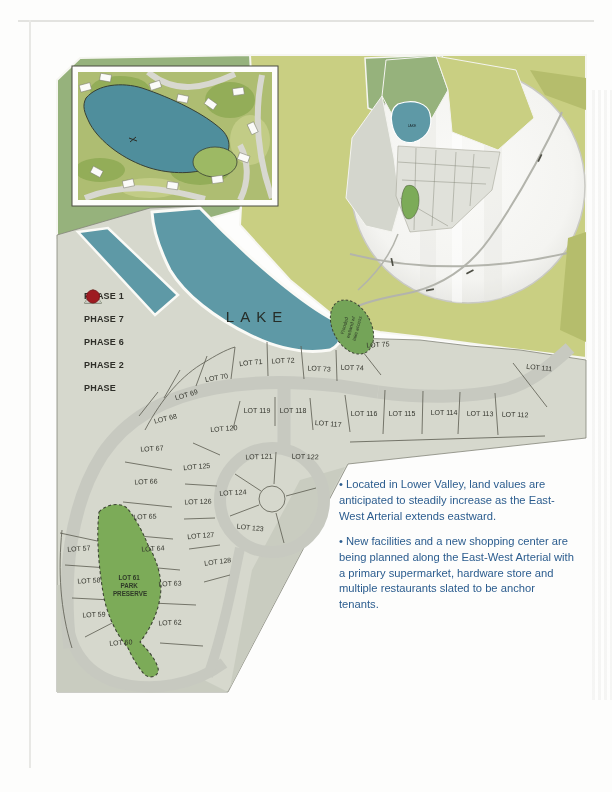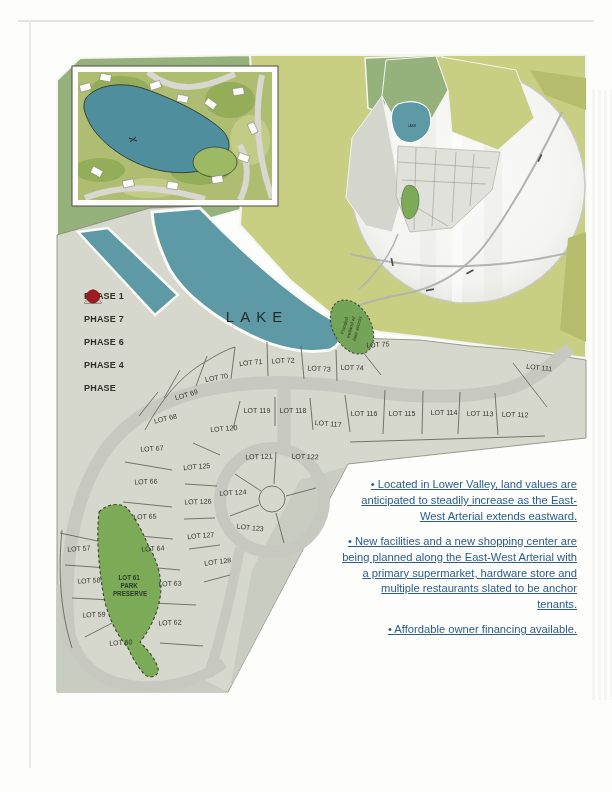--- a/index.html
+++ b/index.html
@@ -15,21 +15,21 @@
   .park-label{font:bold 6.3px "Liberation Sans",sans-serif;fill:#2f3a28;text-anchor:middle;}
   .wetland-label{font:4.8px "Liberation Sans",sans-serif;fill:#2e3a28;text-anchor:middle;}
   .lake-word{font:15px "Liberation Sans",sans-serif;font-weight:500;letter-spacing:6px;
      fill:#262d28;text-anchor:middle;}
   .mini-lake-word{font:3.4px "Liberation Sans",sans-serif;fill:#1c2a2e;text-anchor:middle;}
   
   .legend{position:absolute;left:84px;top:289px;display:flex;flex-direction:column;gap:9px;}
   .legend-row{display:flex;align-items:center;gap:7px;height:14px;}
   .legend-row span{font-size:9px;font-weight:bold;color:#2e2e28;letter-spacing:.2px;}
   
-  .notes{position:absolute;left:320px;top:477px;width:276px;text-align:right;text-decoration:underline;}
+  .notes{position:absolute;left:320px;top:477px;width:276px;text-align:left;}
   .notes p{margin:0 auto 9px auto;max-width:238px;font-size:11.2px;line-height:1.42;
      font-weight:500;}
 </style>
 </head>
 <body>
 
 <div id="page">
   <div class="edge-top"></div>
   <div class="edge-left"></div>
   <div class="edge-right"></div>
@@ -230,28 +230,27 @@
     <div class="legend-row">
       <svg width="18" height="15">
         <polygon points="9,1.5 16.5,13.5 1.5,13.5" stroke-width="1.4" fill="#a9c48e" stroke="#3b4a36"></polygon>
       </svg>
       <span>PHASE 6</span>
     </div>
     <div class="legend-row">
       <svg width="18" height="15">
         <polygon points="9,1.5 16.5,13.5 1.5,13.5" stroke-width="1.2" fill="#d2d4cc" stroke="#c3c5bd"></polygon>
       </svg>
-      <span>PHASE 4</span>
+      <span>PHASE 2</span>
     </div>
     <div class="legend-row">
       <svg width="18" height="15">
         <circle cx="9" cy="7.5" r="6.5" stroke-width="1" fill="#9e1b21" stroke="#7c151a"></circle>
       </svg>
       <span>PHASE</span>
     </div>
   </div>
 
   <div class="notes" style="color: rgb(43, 92, 142);">
     <p>• Located in Lower Valley, land values are anticipated to steadily increase as the East-West Arterial extends eastward.</p>
     <p>• New facilities and a new shopping center are being planned along the East-West Arterial with a primary supermarket, hardware store and multiple restaurants slated to be anchor tenants.</p>
-    <p>• Affordable owner financing available.</p>
   </div>
 </div>
 
 </body></html>

